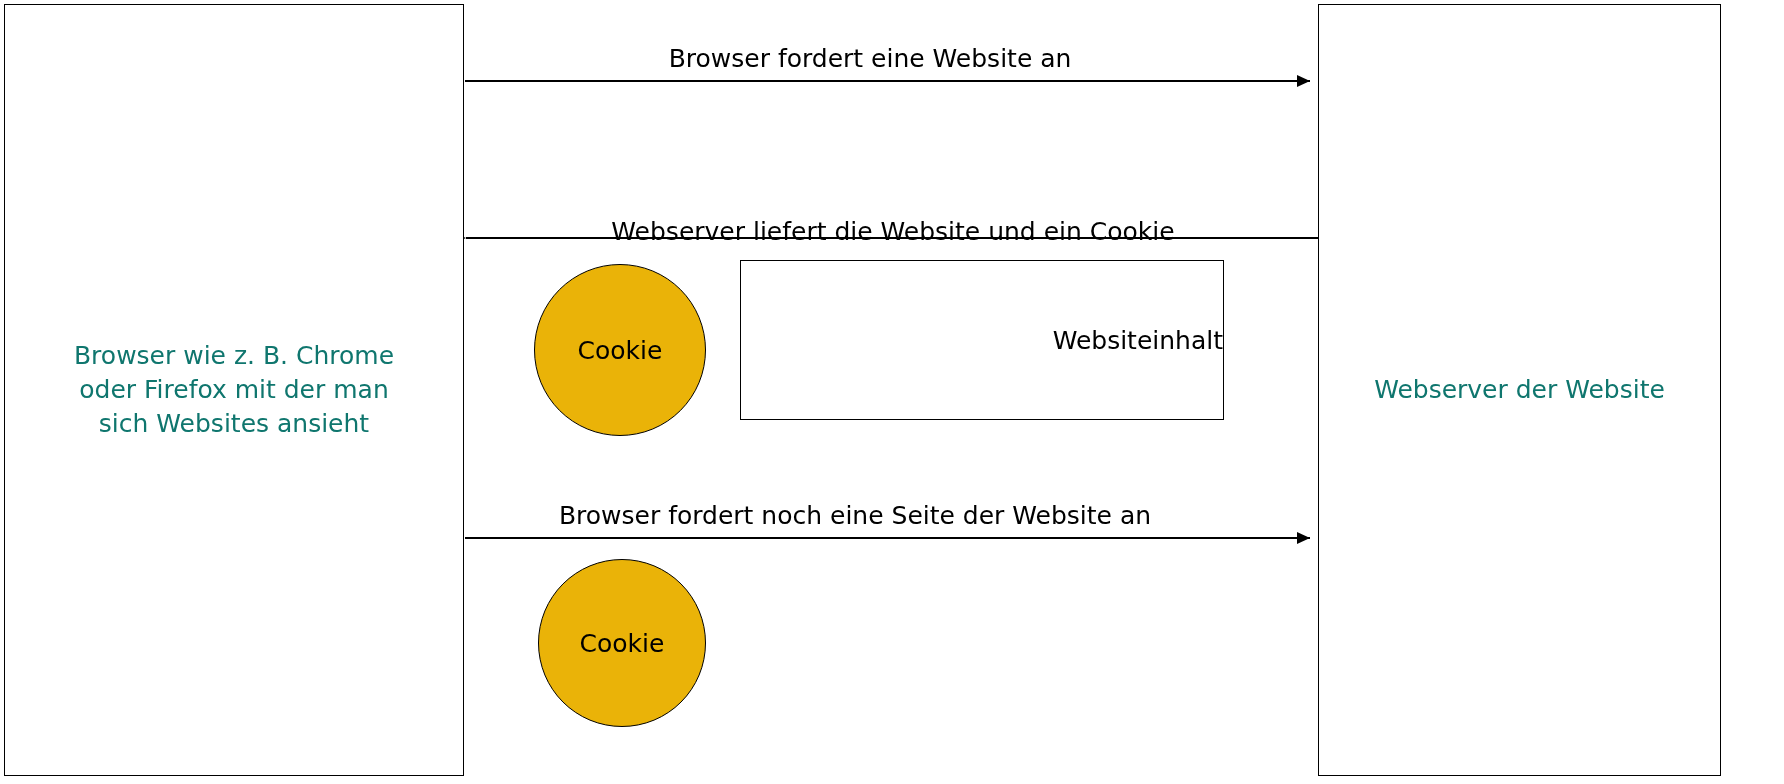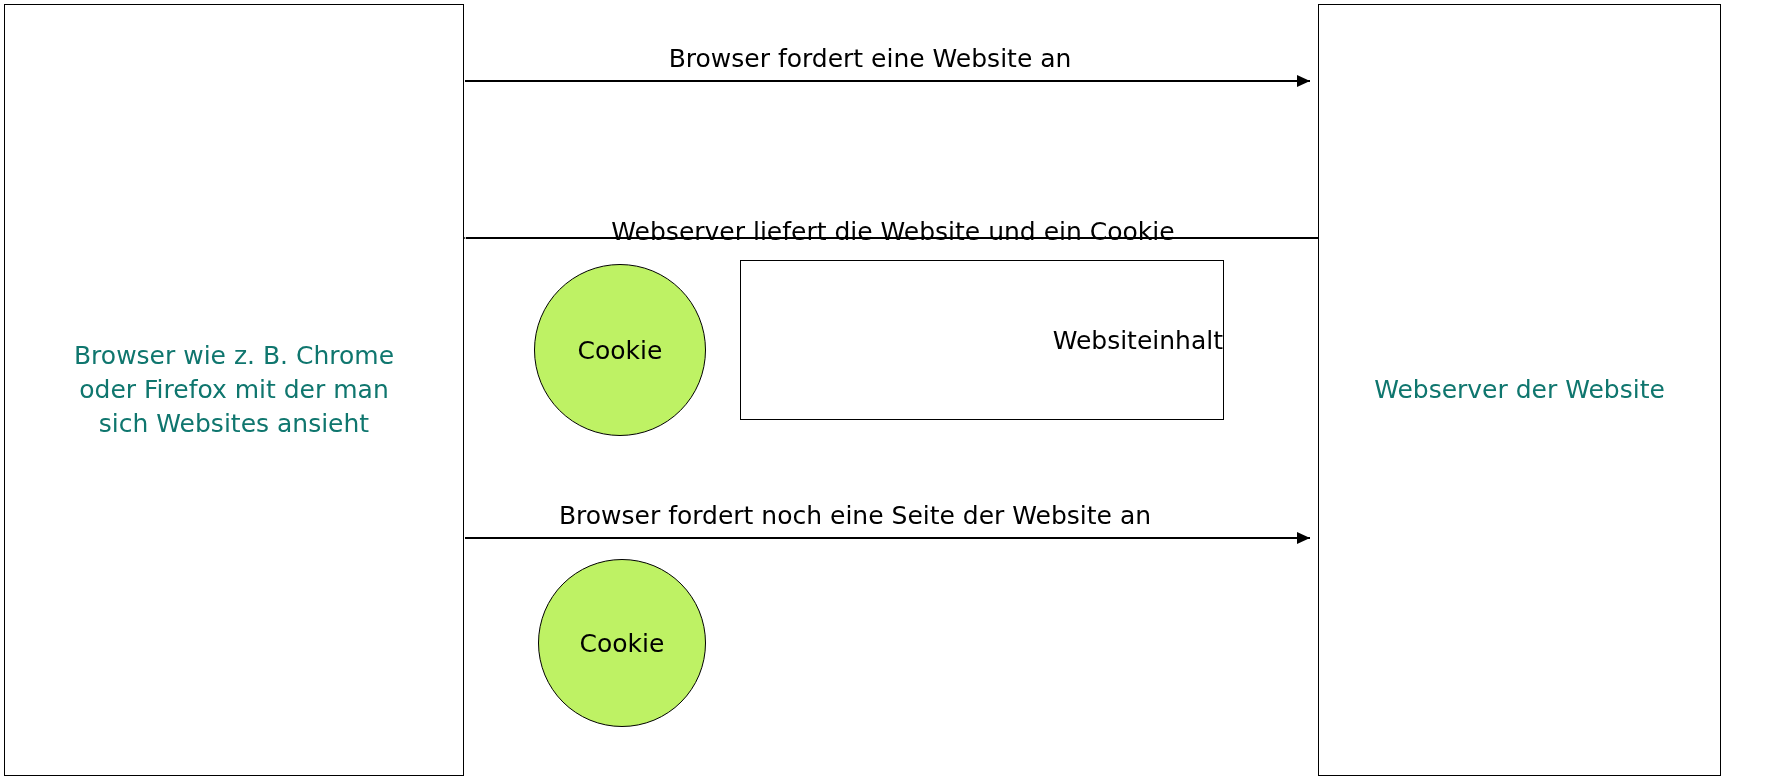--- a/index.html
+++ b/index.html
@@ -44,21 +44,21 @@
   .content-label {
     font-size: 25px;
     color: #000000;
     text-align: center;
   }
   .circle {
     position: absolute;
     box-sizing: border-box;
     border: 1.6px solid #000000;
     border-radius: 50%;
-    background: #bef264;
+    background: #eab308;
     display: flex;
     align-items: center;
     justify-content: center;
   }
   .circle-label {
     font-size: 25px;
     color: #000000;
     text-align: center;
   }
   .arrow-svg {

